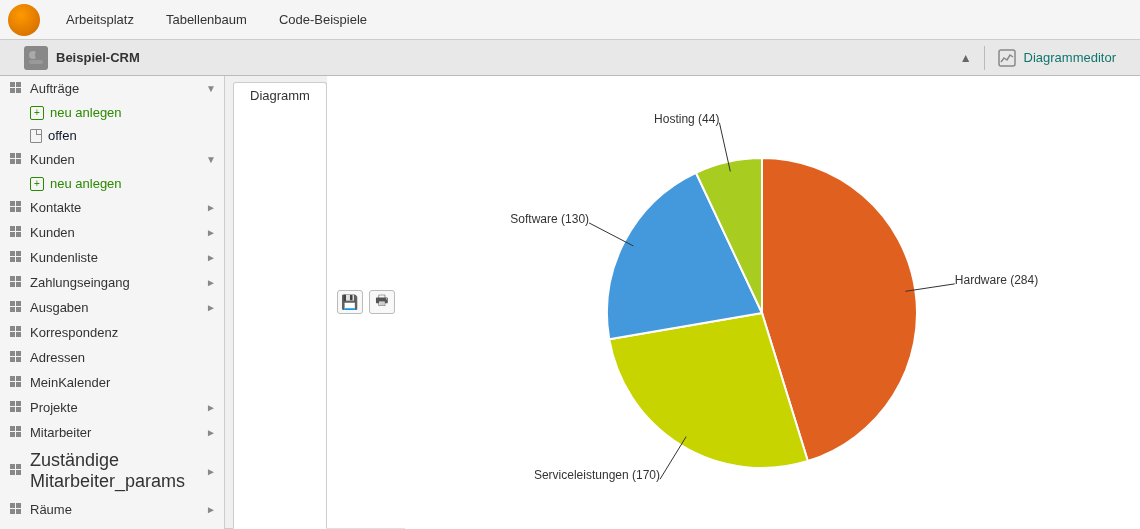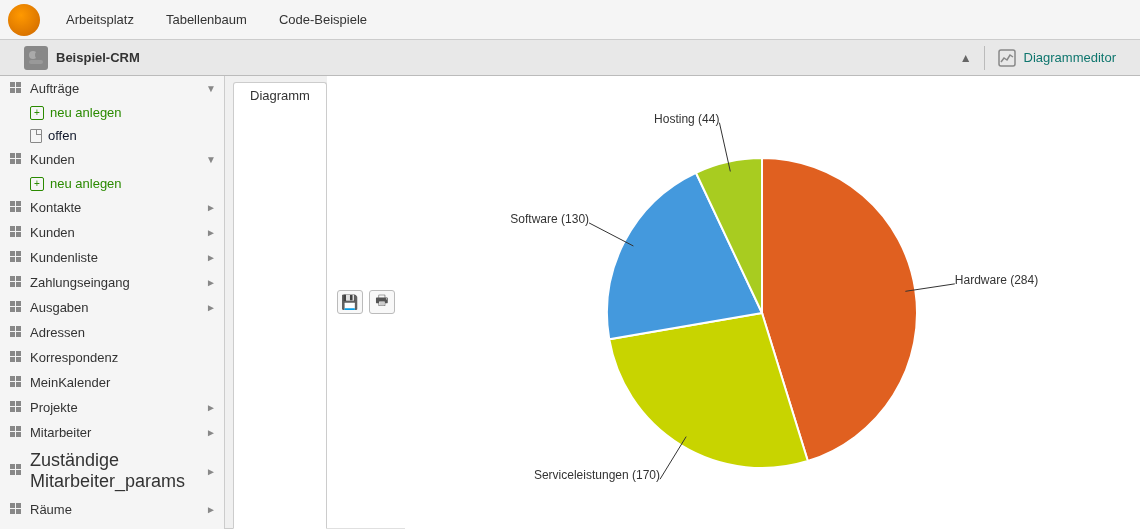--- a/index.html
+++ b/index.html
@@ -336,31 +336,31 @@
       <span class="expand-arrow">►</span>
     </div>
 
     <div class="sidebar-item">
       <div class="grid-icon">
           <span></span>
           <span></span>
           <span></span>
           <span></span>
         </div>
+      <span>Korrespondenz</span>
+    </div>
+
+    <div class="sidebar-item">
+      <div class="grid-icon">
+          <span></span>
+          <span></span>
+          <span></span>
+          <span></span>
+        </div>
       <span>Adressen</span>
-    </div>
-
-    <div class="sidebar-item">
-      <div class="grid-icon">
-          <span></span>
-          <span></span>
-          <span></span>
-          <span></span>
-        </div>
-      <span>Korrespondenz</span>
     </div>
 
     <div class="sidebar-item">
       <div class="grid-icon">
           <span></span>
           <span></span>
           <span></span>
           <span></span>
         </div>
       <span>MeinKalender</span>

